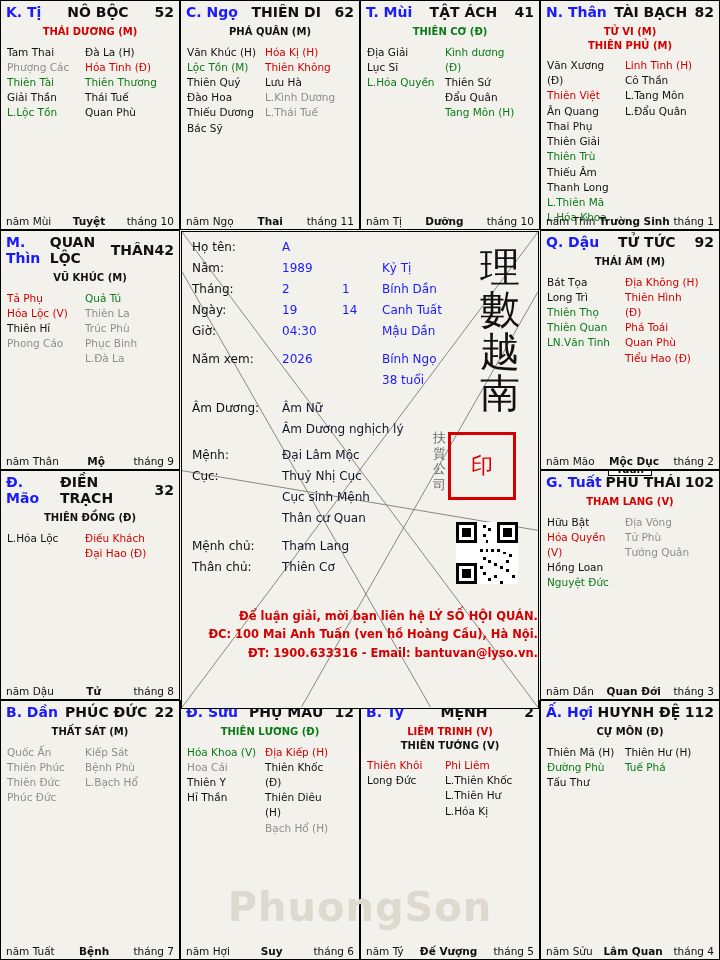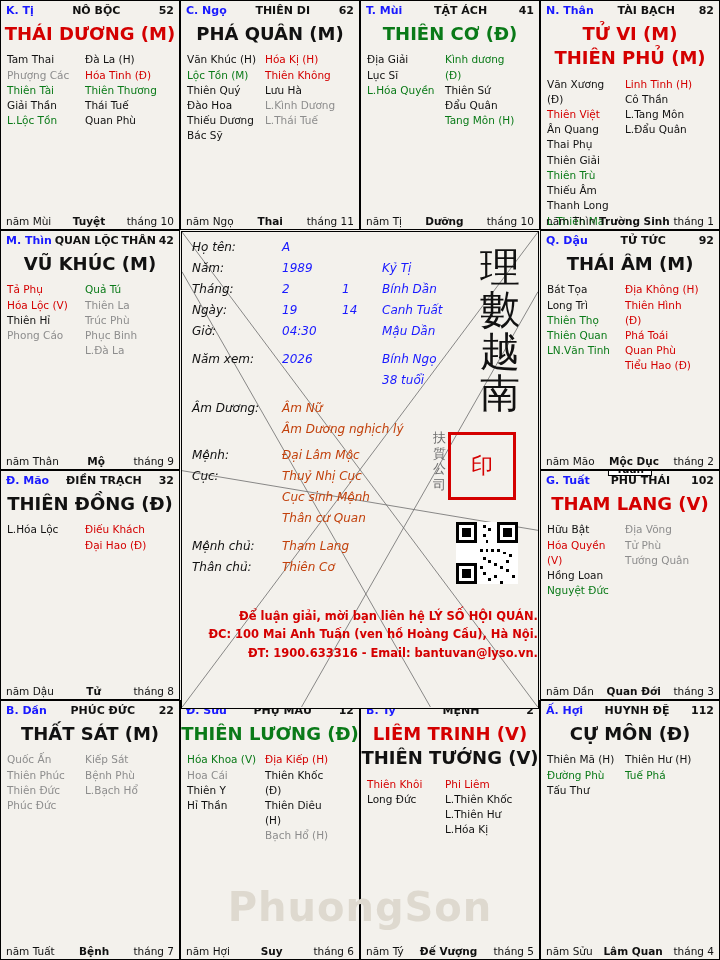--- a/index.html
+++ b/index.html
@@ -22,29 +22,29 @@
     border:1px solid #000;
     box-sizing:border-box;
     position:relative;
     background:#f3f1ec;
     padding:0;
     overflow:hidden;
   }
   .cell .hdr{
     display:flex;justify-content:space-between;align-items:center;
     padding:3px 5px 0 5px;
-    font-size:11px;font-weight:bold;
+    font-size:14px;font-weight:bold;
   }
   .hdr .br{color:#1a1aff;}
   .hdr .cg{color:#111;}
   .hdr .num{color:#111;}
   .cell .palace{
     text-align:center;
     font-weight:bold;
-    font-size:18px;
+    font-size:10px;
     margin-top:5px;
     line-height:1.35;
   }
   .red{color:#d40000;}
   .green{color:#0a7a18;}
   .grey{color:#8d8d8d;}
   .black{color:#111;}
   .stars{
     display:flex;
     padding:6px 20px 0 6px;
@@ -74,26 +74,26 @@
     position:absolute;
     left:181px;top:231px;
     width:358px;height:478px;
     box-sizing:border-box;
     border:1px solid #000;
     background:#f3f1ec;
     overflow:hidden;
   }
   #center .lines{position:absolute;inset:0;}
   .info{position:absolute;top:8px;left:10px;right:8px;font-size:12px;z-index:3;}
-  .row{display:flex;align-items:flex-start;margin-bottom:7px;font-style:italic;}
+  .row{display:flex;align-items:flex-start;margin-bottom:7px;}
   .lbl{width:90px;color:#111;}
   .v1{color:#1a1aff;width:60px;}
   .v2{color:#1a1aff;width:40px;}
   .v3{color:#1a1aff;}
-  .vblk{color:#c2410c;}
+  .vblk{color:#0f172a;}
   .contact{
     position:absolute;left:0;right:0;bottom:46px;
     text-align:right;color:#d40000;font-size:11.5px;line-height:1.6;
     font-weight:bold;z-index:4;
   }
   .cjk{
     position:absolute;right:18px;top:14px;
     font-family:"DejaVu Serif","Liberation Serif",serif;
     font-size:40px;color:#111;line-height:1.05;text-align:center;z-index:2;
   }

